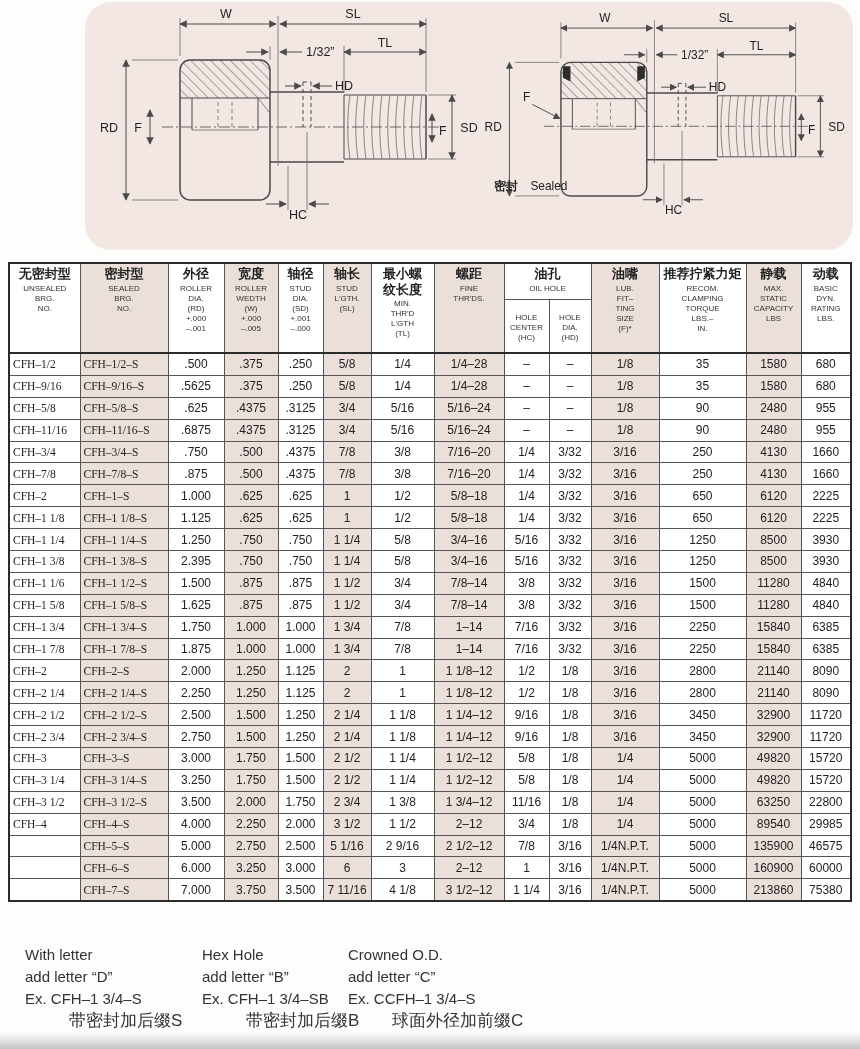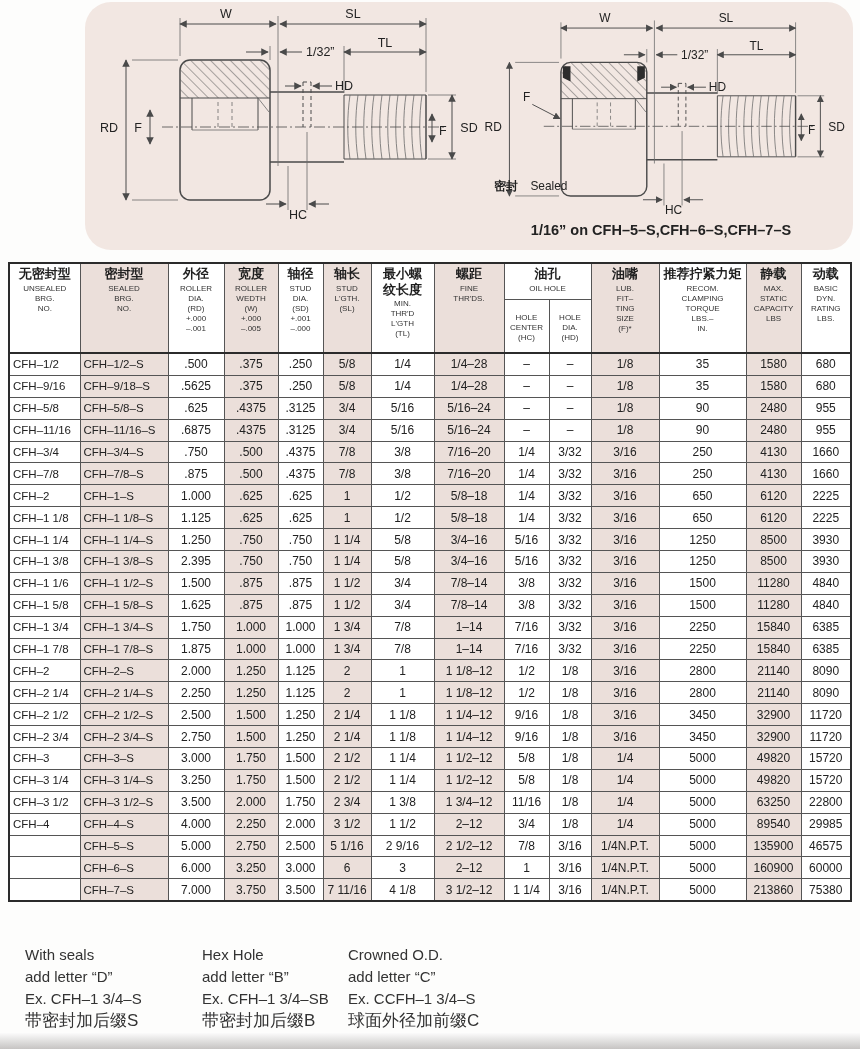--- a/index.html
+++ b/index.html
@@ -28,26 +28,26 @@
   table,tr,th,td{border:1px solid #555;}
   table{border:2.5px solid #2b2b2b;}
   thead{border-bottom:2px solid #2b2b2b;}
   th{vertical-align:top;padding:2px 1px 0 1px;background:#fff;font-weight:normal;overflow:hidden;}
   .cn{font-size:13px;font-weight:bold;white-space:pre-line;line-height:1.2;}
   .en{font-size:8px;white-space:pre-line;line-height:1.25;margin-top:2px;color:#333;}
   th.sub{vertical-align:middle;}
   thead tr:nth-child(1){height:36px;}
   thead tr:nth-child(2){height:54px;}
   td{font-size:12px;text-align:center;height:20.9px;padding:0 1px;color:#222;overflow:hidden;vertical-align:middle;}
-  td.lft{text-align:left;padding-left:3px;font-size:11.5px;}
+  td.lft{text-align:left;padding-left:3px;font-size:11.5px;font-family:Liberation Serif, serif;}
   td.pk,th.pk{background:#ebdfda;}
   
   .note{position:absolute;top:944px;line-height:22px;color:#333;}
   .note .l1,.note .l2,.note .l3{font-size:15px;}
-  .note .l4{font-size:17px;}
+  .note .l4{font-size:17px;margin-left:44px;}
   .note.n1{left:25px;} .note.n2{left:202px;} .note.n3{left:348px;}
   .bottom-strip{position:absolute;left:0;bottom:0;width:860px;height:16px;
     background:linear-gradient(#fbfbfb,#c6c4c3);}
 </style>
 </head>
 <body>
 
 <div class="panel">
 
   <svg class="diag left" viewBox="0 0 390 220">
@@ -200,21 +200,20 @@
     <line x1="196" y1="164" x2="196" y2="208" class="ln thin"></line>
     <line x1="215" y1="130" x2="215" y2="208" class="ln thin"></line>
     <line x1="174" y1="202" x2="194" y2="202" class="ln" marker-end="url(#arR)"></line>
     <line x1="237" y1="202" x2="217" y2="202" class="ln" marker-end="url(#arR)"></line>
     <text x="206" y="217" text-anchor="middle" font-size="12">HC</text>
 
     <text x="18" y="192" font-size="14" font-weight="bold">密封</text>
     <text x="56" y="192" font-size="12.5" fill="#555">Sealed</text>
   </svg>
 
-  <div class="caption right">1/16”  on CFH–5–S,CFH–6–S,CFH–7–S</div>
 </div>
 
 <div class="table-wrap">
 <table>
   <colgroup>
     <col style="width:71px">
         <col style="width:88px">
         <col style="width:56px">
         <col style="width:54px">
     <col style="width:45px">
@@ -345,21 +344,21 @@
           <td class="pk">1/4–28</td>
           <td>–</td>
           <td>–</td>
           <td class="pk">1/8</td>
           <td>35</td>
           <td class="pk">1580</td>
           <td>680</td>
         </tr>
         <tr>
           <td class="lft">CFH–9/16</td>
-          <td class="pk lft">CFH–9/18–S</td>
+          <td class="pk lft">CFH–9/16–S</td>
           <td>.5625</td>
           <td class="pk">.375</td>
           <td>.250</td>
           <td class="pk">5/8</td>
           <td>1/4</td>
           <td class="pk">1/4–28</td>
           <td>–</td>
           <td>–</td>
           <td class="pk">1/8</td>
           <td>35</td>
@@ -732,21 +731,21 @@
           <td class="pk">1/4N.P.T.</td>
           <td>5000</td>
           <td class="pk">213860</td>
           <td>75380</td>
         </tr>
       </tbody>
 </table>
 </div>
 
 <div class="note n1">
-  <div class="l1">With seals</div>
+  <div class="l1">With letter</div>
   <div class="l2">add letter “D”</div>
   <div class="l3">Ex. CFH–1 3/4–S</div>
   <div class="l4">带密封加后缀S</div>
 </div>
 <div class="note n2">
   <div class="l1">Hex Hole</div>
   <div class="l2">add letter “B”</div>
   <div class="l3">Ex. CFH–1 3/4–SB</div>
   <div class="l4">带密封加后缀B</div>
 </div>

